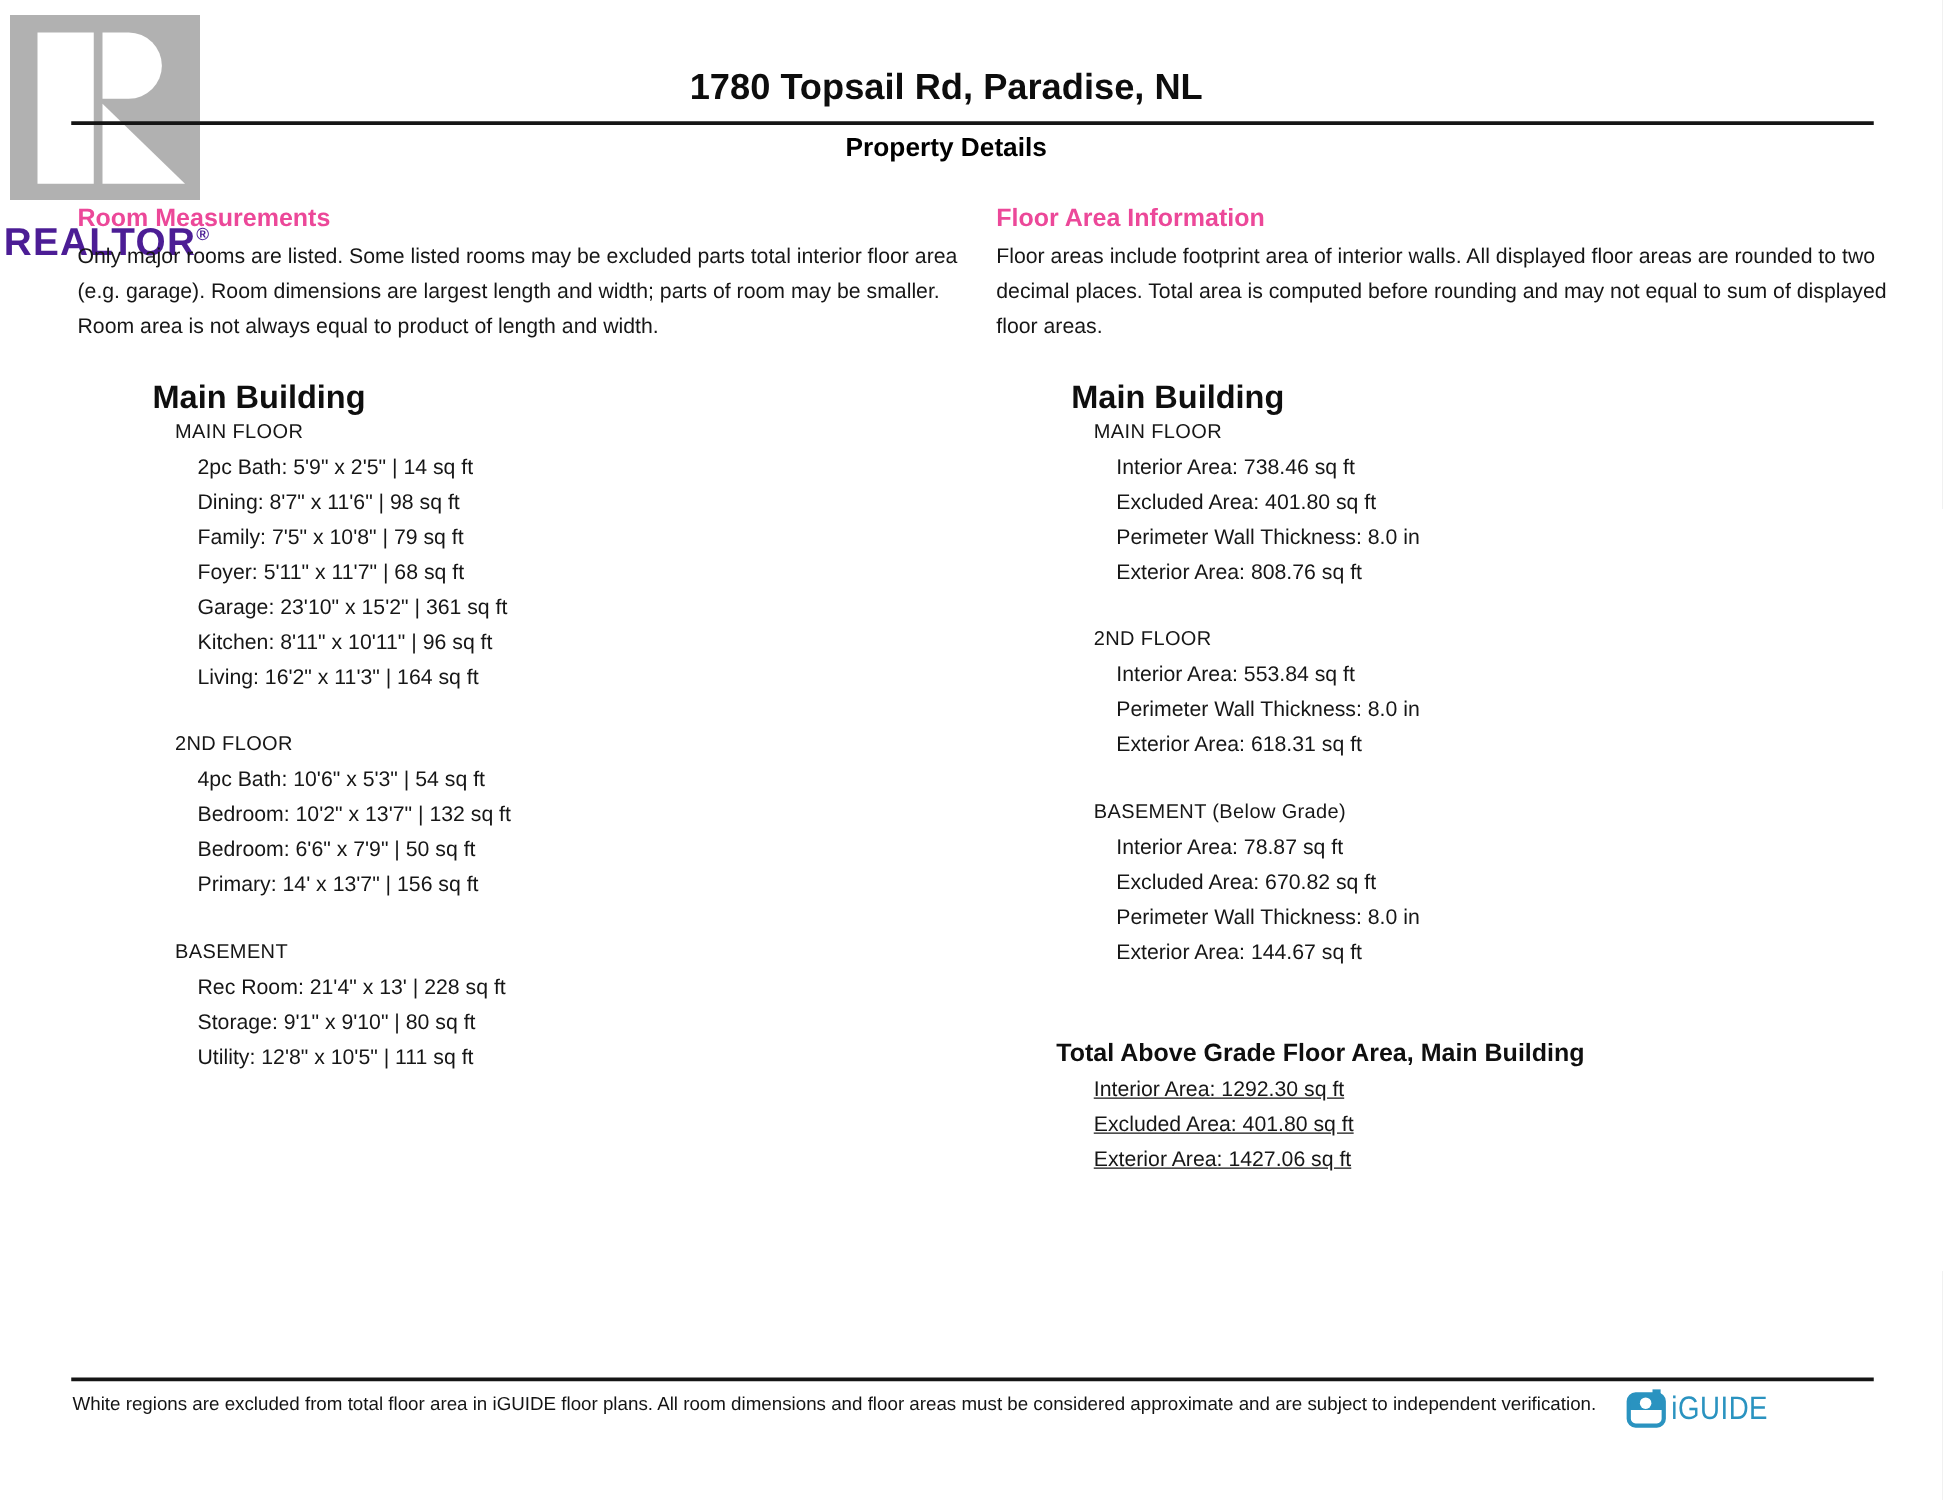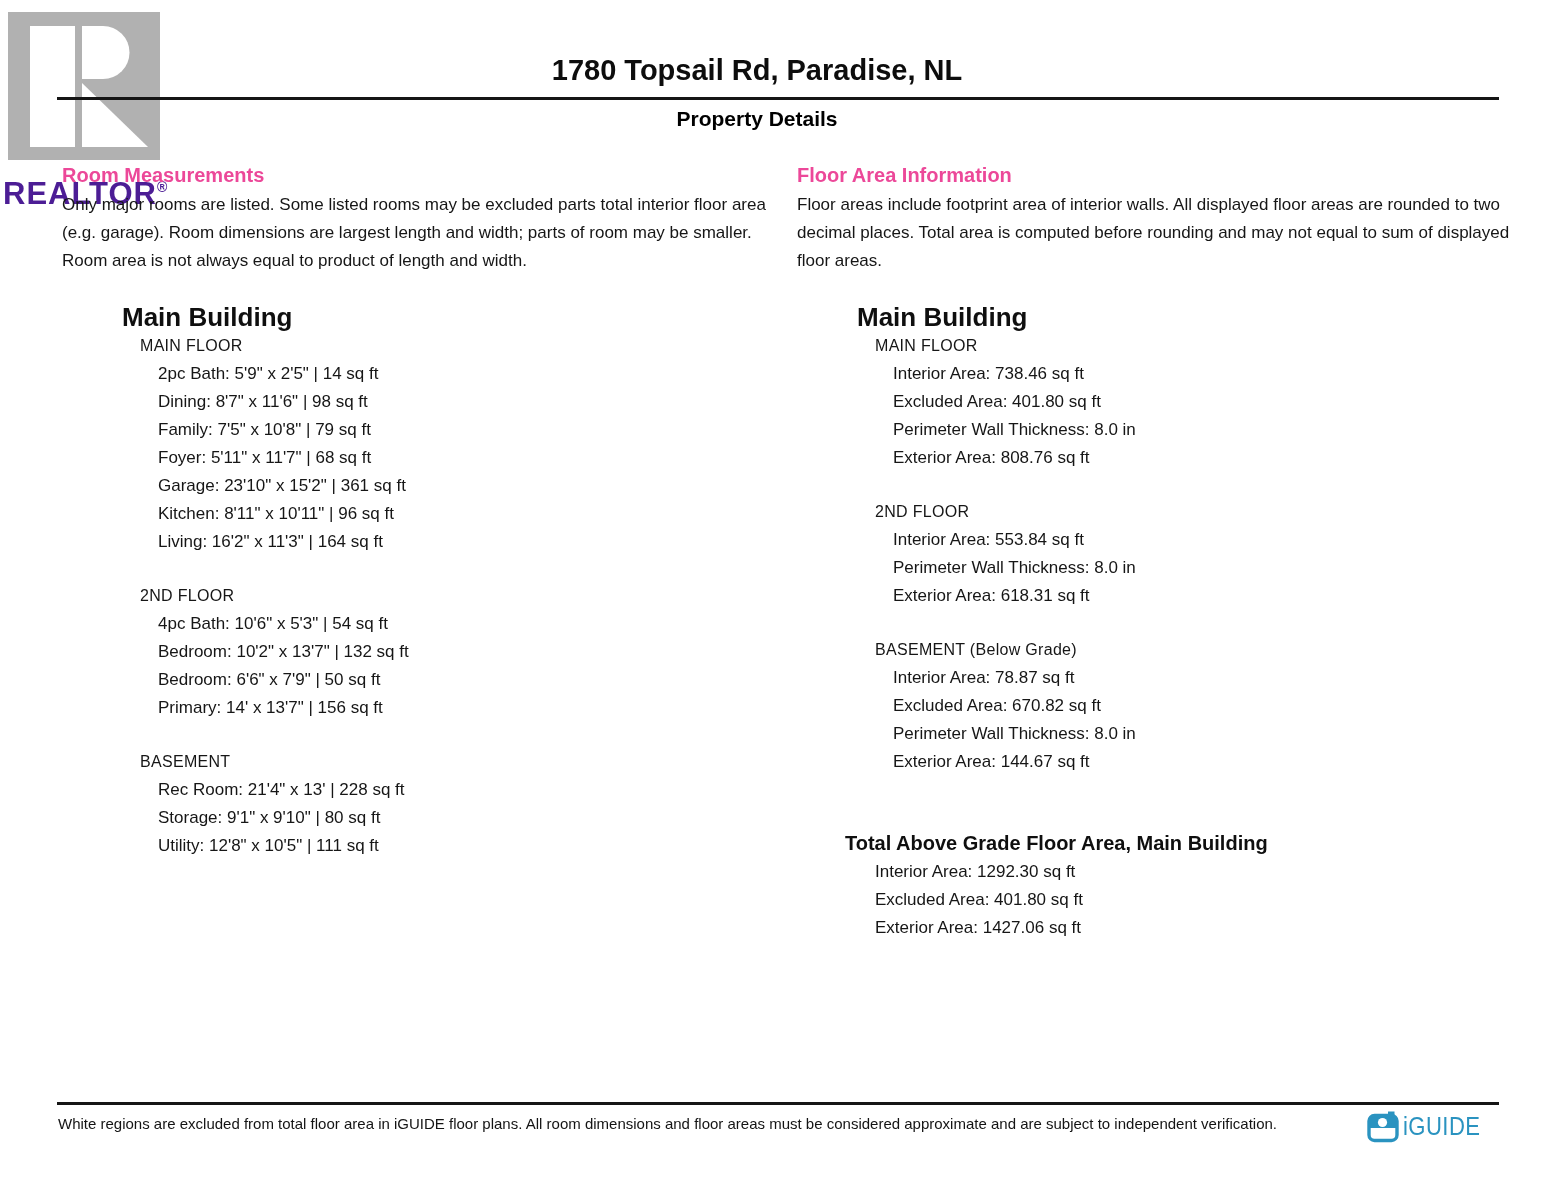--- a/index.html
+++ b/index.html
@@ -42,28 +42,28 @@
   .section-desc{margin:0;}
   .desc-line{font-size:17px;line-height:28px;white-space:nowrap;}
   .building-name{margin:29px 0 0 60px;font-size:26px;font-weight:700;line-height:27px;color:#0f0f0f;}
   .floors{margin:0;}
   .floor{margin:0;}
   .floor + .floor{margin-top:25px;}
   .floor-name{margin-left:78px;font-size:16px;line-height:29px;letter-spacing:0.3px;}
   .line-item{margin-left:96px;font-size:17px;line-height:28px;white-space:nowrap;}
   .total-block{margin-top:53px;}
   .total-heading{margin-left:48px;font-size:20px;font-weight:700;line-height:29px;color:#0f0f0f;}
-  .total-item{margin-left:78px;font-size:17px;line-height:28px;white-space:nowrap;}
+  .total-item{margin-left:78px;font-size:17px;line-height:28px;white-space:nowrap;text-decoration:underline;}
   
   .footer-disclaimer{
     position:absolute;left:58px;top:1112px;z-index:1;
     font-size:15px;line-height:24px;white-space:nowrap;color:#141414;
   }
   .iguide-logo{
-    position:absolute;left:1366px;top:1109px;z-index:1;
+    position:absolute;left:1300px;top:1109px;z-index:1;
     display:flex;align-items:center;gap:3px;
   }
   .iguide-text{
     font-size:26px;font-weight:400;letter-spacing:0.5px;
     transform:scaleX(0.85);transform-origin:left center;
     white-space:nowrap;
   }
 </style>
 </head>
 <body>

